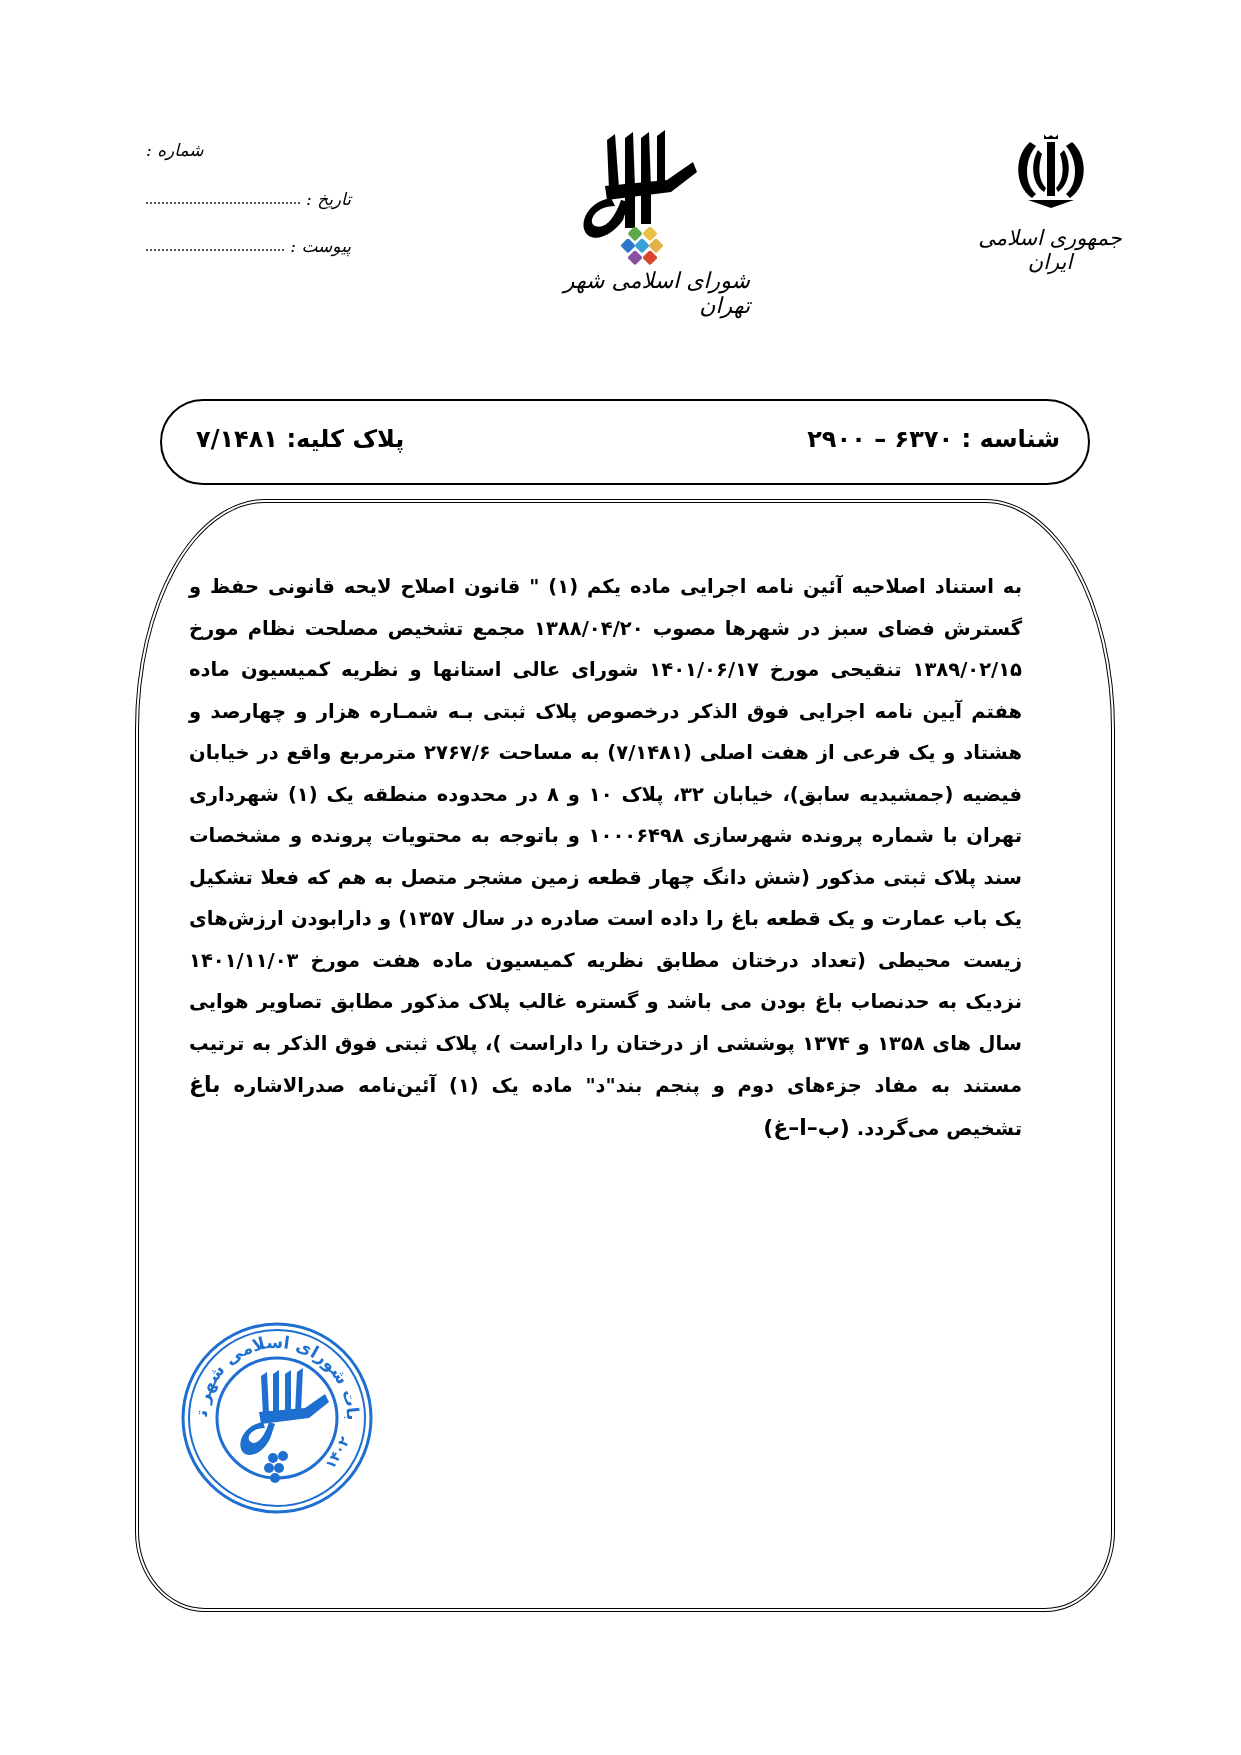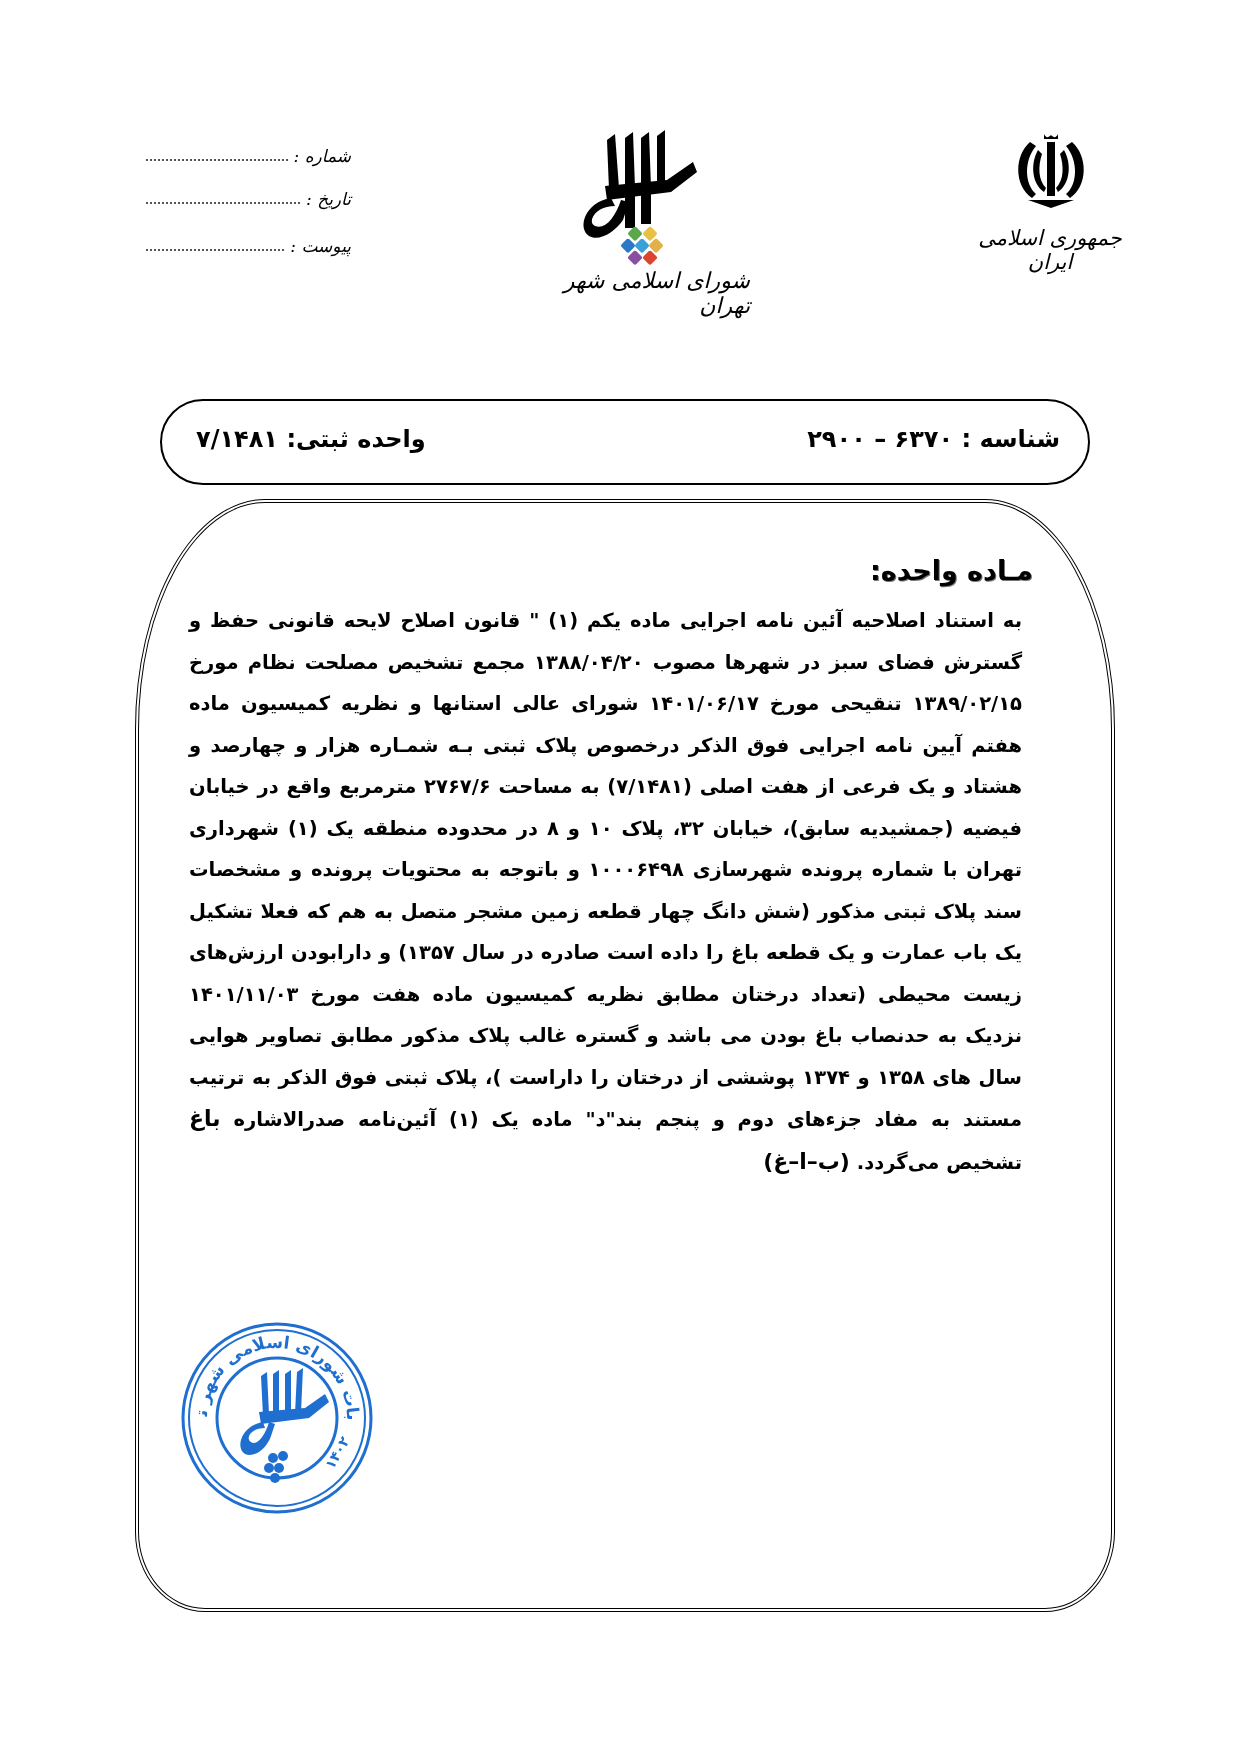--- a/index.html
+++ b/index.html
@@ -35,21 +35,21 @@
   .para { font-weight:bold; font-size:19.5px; line-height:41.5px; margin:11px; text-align-last:right; }
   .para2 { margin-top:6px; }
   .para .hl { font-size:22px; }
 
   
   .stamp { position:absolute; left:177px; top:1318px; width:200px; height:200px; }
 </style>
 </head>
 <body>
 
-<div class="meta-field" style="top:140px;">
+<div class="meta-field" style="top:140px;flex-direction:column;">
   <span class="meta-label">شماره :</span>
   <span class="meta-dots"></span>
 </div>
 <div class="meta-field" style="top:183px;">
   <span class="meta-label">تاریخ :</span>
   <span class="meta-dots"></span>
 </div>
 <div class="meta-field" style="top:230px;">
   <span class="meta-label">پیوست :</span>
   <span class="meta-dots"></span>
@@ -94,29 +94,28 @@
   </svg>
 </div>
 <div class="iran-caption">جمهوری اسلامی ایران</div>
 
 <div class="id-box">
   <div class="id-right">
     <span>شناسه :</span>
     <span>۶۳۷۰ – ۲۹۰۰</span>
   </div>
   <div class="id-left">
-    <span>واحده ثبتی:</span>
+    <span>پلاک کلیه:</span>
     <span>۷/۱۴۸۱</span>
   </div>
 </div>
 
 <div class="main-box"></div>
 
 <div class="content">
-  <div class="section-title">مـاده واحده:</div>
   <p class="para">
     <span>به استناد اصلاحیه آئین نامه اجرایی  ماده یکم (۱) " قانون اصلاح لایحه قانونی حفظ و گسترش فضای سبز در شهرها مصوب ۱۳۸۸/۰۴/۲۰ مجمع تشخیص مصلحت نظام مورخ ۱۳۸۹/۰۲/۱۵ تنقیحی مورخ ۱۴۰۱/۰۶/۱۷ شورای عالی استانها و نظریه کمیسیون ماده هفتم آیین نامه اجرایی فوق الذکر درخصوص پلاک ثبتی بـه شمـاره هزار و چهارصد و هشتاد و یک فرعی از هفت اصلی (۷/۱۴۸۱) به مساحت ۲۷۶۷/۶ مترمربع واقع در خیابان فیضیه (جمشیدیه سابق)، خیابان ۳۲، پلاک ۱۰ و ۸ در محدوده منطقه یک (۱) شهرداری تهران با شماره پرونده شهرسازی ۱۰۰۰۶۴۹۸ و باتوجه به محتویات پرونده و مشخصات سند پلاک ثبتی مذکور (شش دانگ چهار قطعه زمین مشجر متصل به هم که فعلا تشکیل یک باب عمارت و یک قطعه باغ را داده است صادره در سال ۱۳۵۷) و دارابودن ارزش‌های زیست محیطی (تعداد درختان مطابق نظریه کمیسیون ماده هفت مورخ ۱۴۰۱/۱۱/۰۳ نزدیک به حدنصاب باغ بودن می باشد و گستره غالب پلاک مذکور مطابق تصاویر هوایی سال های ۱۳۵۸ و ۱۳۷۴ پوششی از درختان را داراست )، پلاک ثبتی فوق الذکر به ترتیب مستند به مفاد جزءهای دوم و پنجم بند"د" ماده یک (۱) آئین‌نامه صدرالاشاره</span>
     <span class="hl">باغ</span>
     <span>تشخیص می‌گردد.</span>
     <span class="hl">(ب–ا–غ)</span>
   </p>
 </div>
 
 <div class="stamp">
   <svg width="200" height="200" viewBox="0 0 200 200">

